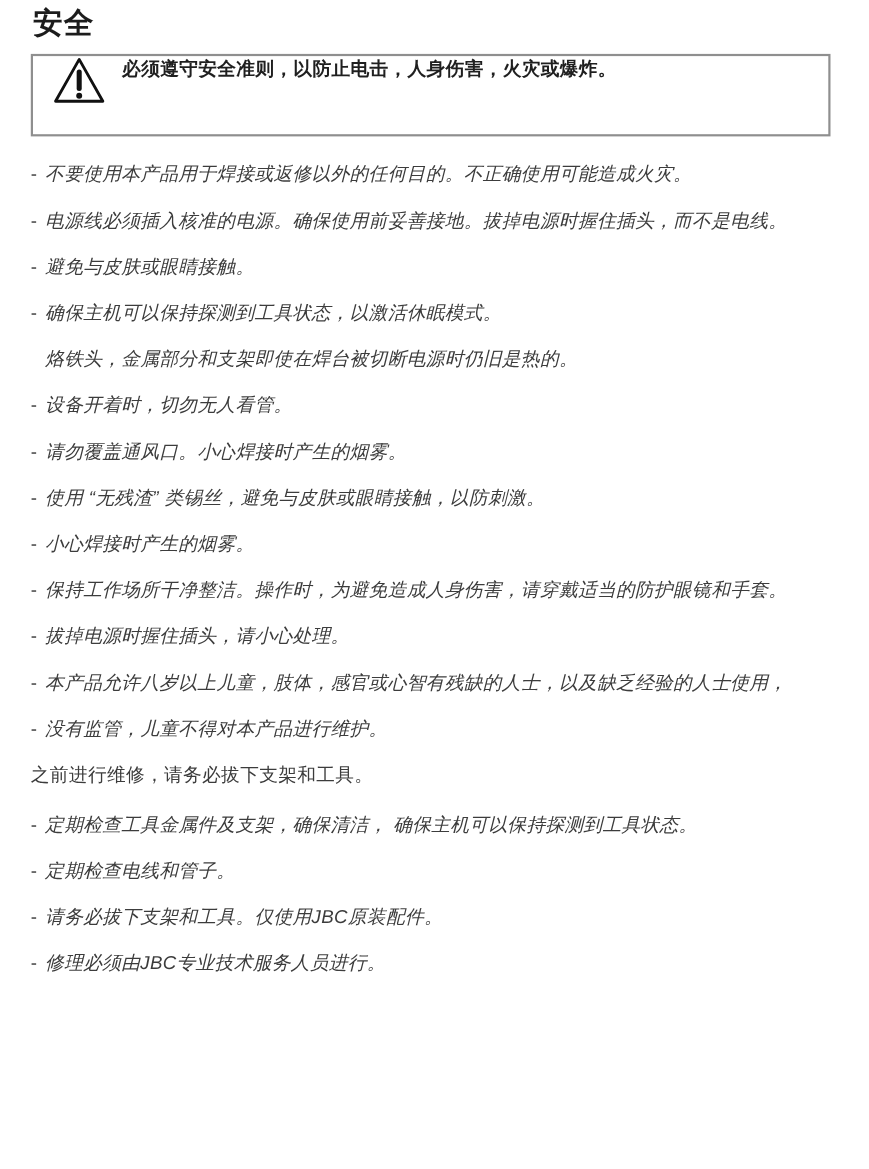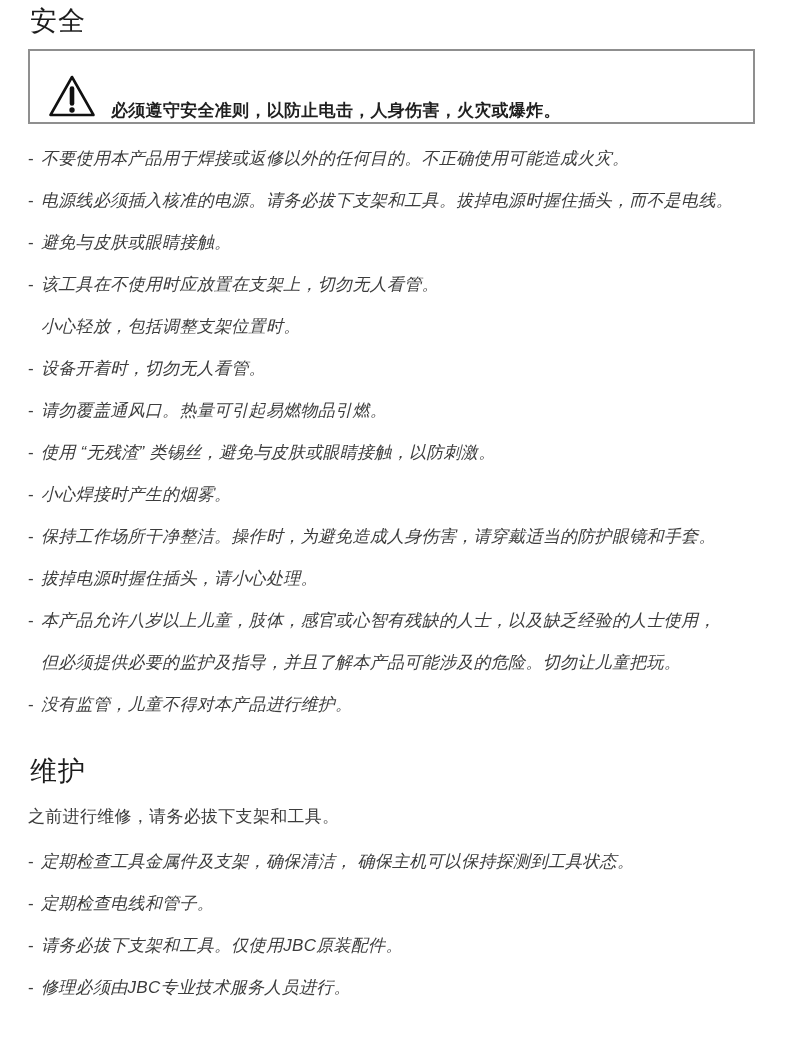--- a/index.html
+++ b/index.html
@@ -10,32 +10,32 @@
   }
   .page {
     width: 790px;
     height: 1063px;
     padding: 6px 34px 0 28px;
     background: #ffffff;
     position: relative;
   }
   .section-title {
     font-size: 27px;
-    font-weight: 400;
+    font-weight: 700;
     color: #1c1c1c;
     letter-spacing: 1px;
     line-height: 1.15;
     margin: 0 0 12px 2px;
   }
   .warning-box {
     width: 727px;
     height: 75px;
     border: 2px solid #8f8f8f;
     display: flex;
-    align-items: flex-end;
+    align-items: flex-start;
     padding-left: 18px;
     margin-bottom: 25px;
     background: #ffffff;
   }
   .warning-icon { flex: 0 0 auto; display: block; }
   .warning-text {
     font-size: 17px;
     font-weight: 700;
     color: #1f1f1f;
     margin-left: 15px;
@@ -85,47 +85,47 @@
 
   <div class="doc-list">
 
       <div class="line">
         <span class="dash">-</span>
         <span class="txt">不要使用本产品用于焊接或返修以外的任何目的。不正确使用可能造成火灾。</span>
       </div>
 
       <div class="line">
         <span class="dash">-</span>
-        <span class="txt">电源线必须插入核准的电源。请务必拔下支架和工具。拔掉电源时握住插头，而不是电线。</span>
+        <span class="txt">电源线必须插入核准的电源。确保使用前妥善接地。拔掉电源时握住插头，而不是电线。</span>
       </div>
 
       <div class="line">
         <span class="dash">-</span>
         <span class="txt">避免与皮肤或眼睛接触。</span>
       </div>
 
       <div class="line">
         <span class="dash">-</span>
-        <span class="txt">该工具在不使用时应放置在支架上，切勿无人看管。</span>
+        <span class="txt">确保主机可以保持探测到工具状态，以激活休眠模式。</span>
       </div>
-
 
       <div class="line indent">
         <span class="dash">-</span>
-        <span class="txt">小心轻放，包括调整支架位置时。</span>
+        <span class="txt">烙铁头，金属部分和支架即使在焊台被切断电源时仍旧是热的。</span>
       </div>
+
 
       <div class="line">
         <span class="dash">-</span>
         <span class="txt">设备开着时，切勿无人看管。</span>
       </div>
 
       <div class="line">
         <span class="dash">-</span>
-        <span class="txt">请勿覆盖通风口。热量可引起易燃物品引燃。</span>
+        <span class="txt">请勿覆盖通风口。小心焊接时产生的烟雾。</span>
       </div>
 
       <div class="line">
         <span class="dash">-</span>
         <span class="txt">使用 “无残渣” 类锡丝，避免与皮肤或眼睛接触，以防刺激。</span>
       </div>
 
       <div class="line">
         <span class="dash">-</span>
         <span class="txt">小心焊接时产生的烟雾。</span>
@@ -139,32 +139,27 @@
       <div class="line">
         <span class="dash">-</span>
         <span class="txt">拔掉电源时握住插头，请小心处理。</span>
       </div>
 
       <div class="line">
         <span class="dash">-</span>
         <span class="txt">本产品允许八岁以上儿童，肢体，感官或心智有残缺的人士，以及缺乏经验的人士使用，</span>
       </div>
 
-      <div class="line indent">
-        <span class="dash">-</span>
-        <span class="txt">但必须提供必要的监护及指导，并且了解本产品可能涉及的危险。切勿让儿童把玩。</span>
-      </div>
 
       <div class="line">
         <span class="dash">-</span>
         <span class="txt">没有监管，儿童不得对本产品进行维护。</span>
       </div>
     </div>
 
-  <h1 class="section-title maintenance-title">维护</h1>
 
   <div class="intro-line">之前进行维修，请务必拔下支架和工具。</div>
 
   <div class="doc-list">
 
       <div class="line">
         <span class="dash">-</span>
         <span class="txt">定期检查工具金属件及支架，确保清洁， 确保主机可以保持探测到工具状态。</span>
       </div>
 

